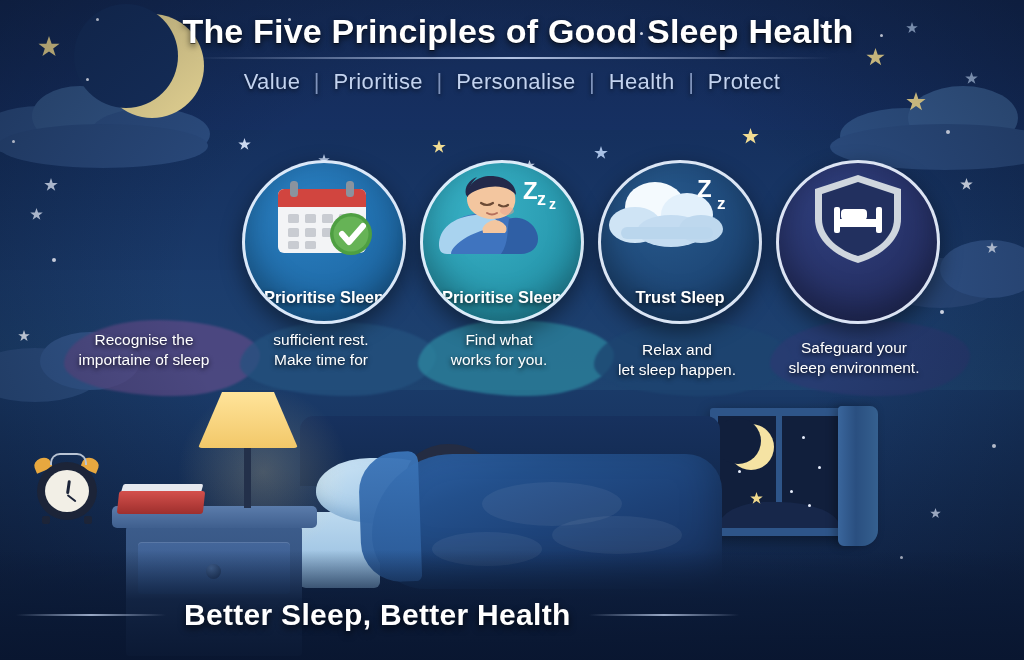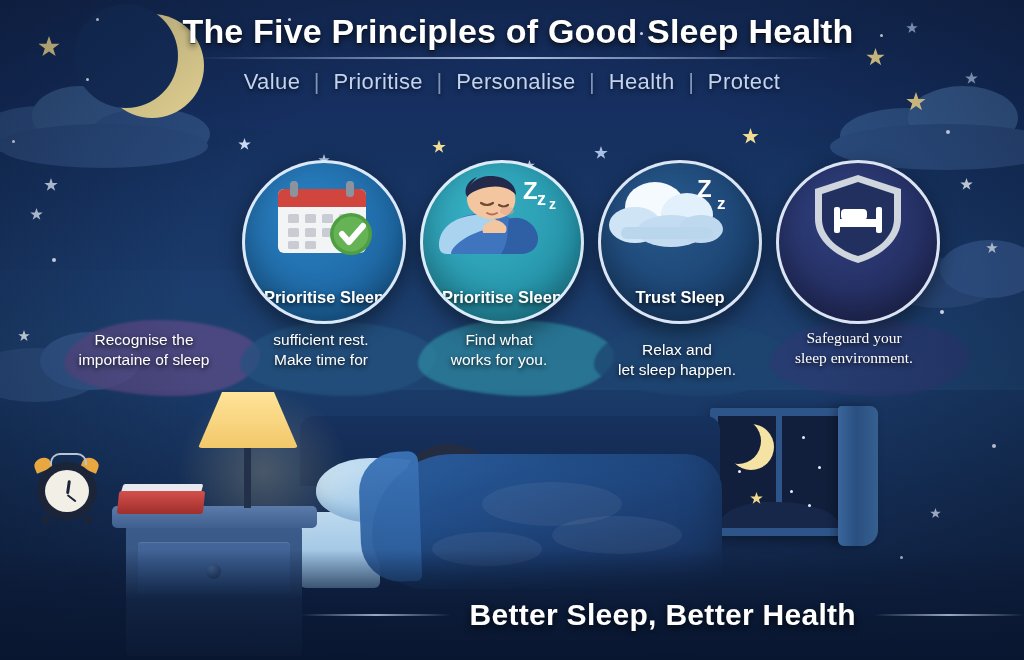--- a/index.html
+++ b/index.html
@@ -163,21 +163,21 @@
   .win-moon .w1{position:absolute;inset:0;border-radius:50%;background:#f5e3a3;}
   .win-moon .w2{position:absolute;left:-13px;top:-6px;width:46px;height:46px;border-radius:50%;background:#111f3c;}
   .win-hill{position:absolute;left:8px;right:8px;bottom:8px;height:26px;border-radius:40% 50% 0 0 / 100% 100% 0 0;
     background:#17274a;}
   .curtain{position:absolute;left:128px;top:-2px;width:40px;height:140px;
     background:linear-gradient(90deg,#3a669c,#2a4f80 45%,#35608f);
     border-radius:4px 8px 16px 6px;box-shadow:-3px 0 10px rgba(0,0,0,.3);}
 
   
   .footer{position:absolute;left:16px;right:0;bottom:18px;height:54px;z-index:45;
-    display:flex;align-items:center;justify-content:flex-end;gap:18px;}
+    display:flex;align-items:center;justify-content:flex-start;gap:18px;}
   .foot-rule{width:150px;height:2px;
     background:linear-gradient(90deg,rgba(190,208,240,0),rgba(200,216,245,.75),rgba(190,208,240,0));}
   .foot-text{font-size:30px;font-weight:bold;color:#ffffff;letter-spacing:.3px;
     text-shadow:0 3px 7px rgba(0,0,0,.7);}
   .footer-shade{position:absolute;left:0;right:0;bottom:0;height:110px;z-index:42;
     background:linear-gradient(180deg,rgba(12,28,58,0),rgba(11,26,54,.82) 45%,rgba(9,22,48,.95));}
 </style>
 </head>
 <body>
 
@@ -367,21 +367,21 @@
       <div>Make time for</div>
     </div>
     <div class="cap" style="left:411px;top:8px;">
       <div>Find what</div>
       <div>works for you.</div>
     </div>
     <div class="cap" style="left:589px;top:18px;">
       <div>Relax and</div>
       <div>let sleep happen.</div>
     </div>
-    <div class="cap" style="left:766px;top:6px;font-family:Liberation Serif, serif;">
+    <div class="cap" style="left:766px;top:16px;">
       <div>Safeguard your</div>
       <div>sleep environment.</div>
     </div>
   </div>
 
   <div class="room">
 
     <div class="window">
       <div class="win-frame"></div>
       <div class="win-mull"></div>

